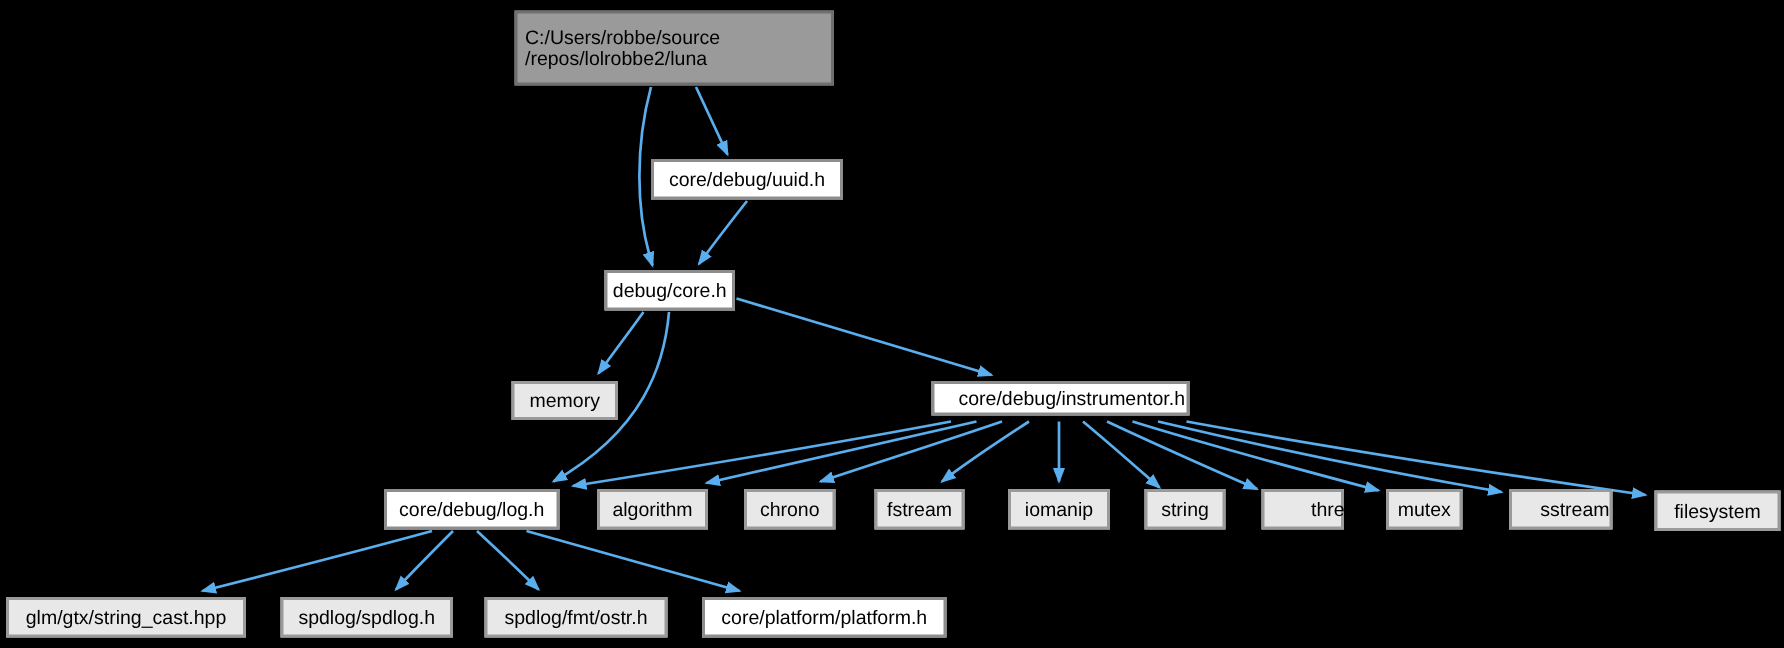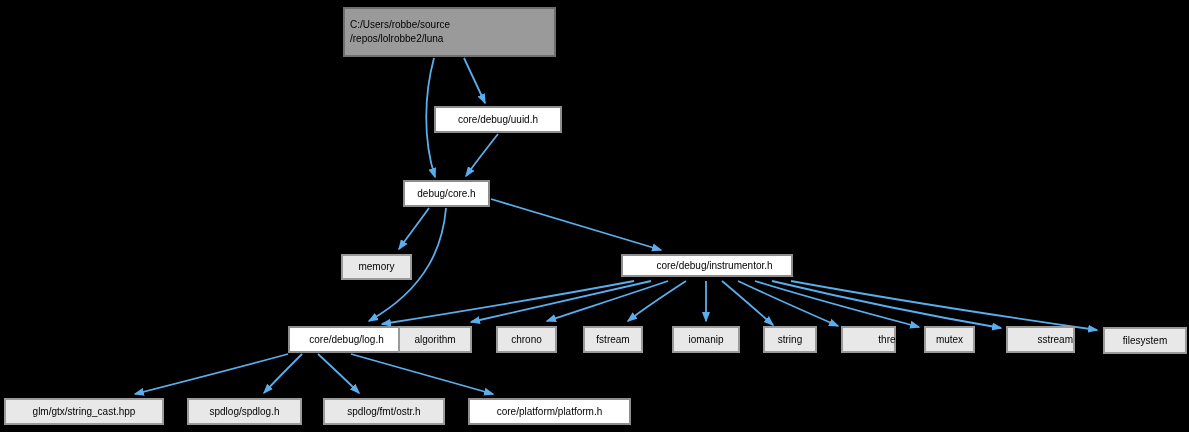--- a/index.html
+++ b/index.html
@@ -22,21 +22,21 @@
     stroke-width: 1.8px;
   }
   #arrowhead path { fill: var(--edge, #5aaeee); }
   .node {
     position: absolute;
     box-sizing: border-box;
     display: flex;
     flex-direction: column;
     align-items: center;
     justify-content: center;
-    font-size: 10px;
+    font-size: 13px;
     line-height: 14px;
     color: var(--text, #000);
     white-space: nowrap;
   }
   .node.current {
     background: var(--current-fill, #9a9a9a);
     border: 2px solid var(--current-border, #6f6f6f);
     align-items: flex-start;
     padding-left: 5px;
   }
@@ -91,21 +91,21 @@
     </div>
     <div class="node project" style="left: 403px; top: 180px; width: 87px; height: 27px;">
       <div class="nlabel">debug/core.h</div>
     </div>
     <div class="node system" style="left: 341px; top: 254px; width: 71px; height: 26px;">
       <div class="nlabel">memory</div>
     </div>
     <div class="node project" style="left: 621px; top: 254px; width: 172px; height: 23px; padding-left: 15px;">
       <div class="nlabel">core/debug/instrumentor.h</div>
     </div>
-    <div class="node project" style="left: 256px; top: 326px; width: 117px; height: 27px; margin-left: 32px;">
+    <div class="node project" style="left: 256px; top: 326px; width: 117px; height: 27px;">
       <div class="nlabel">core/debug/log.h</div>
     </div>
     <div class="node system" style="left: 398px; top: 326px; width: 74px; height: 27px;">
       <div class="nlabel">algorithm</div>
     </div>
     <div class="node system" style="left: 496px; top: 326px; width: 61px; height: 27px;">
       <div class="nlabel">chrono</div>
     </div>
     <div class="node system" style="left: 583px; top: 326px; width: 60px; height: 27px;">
       <div class="nlabel">fstream</div>

